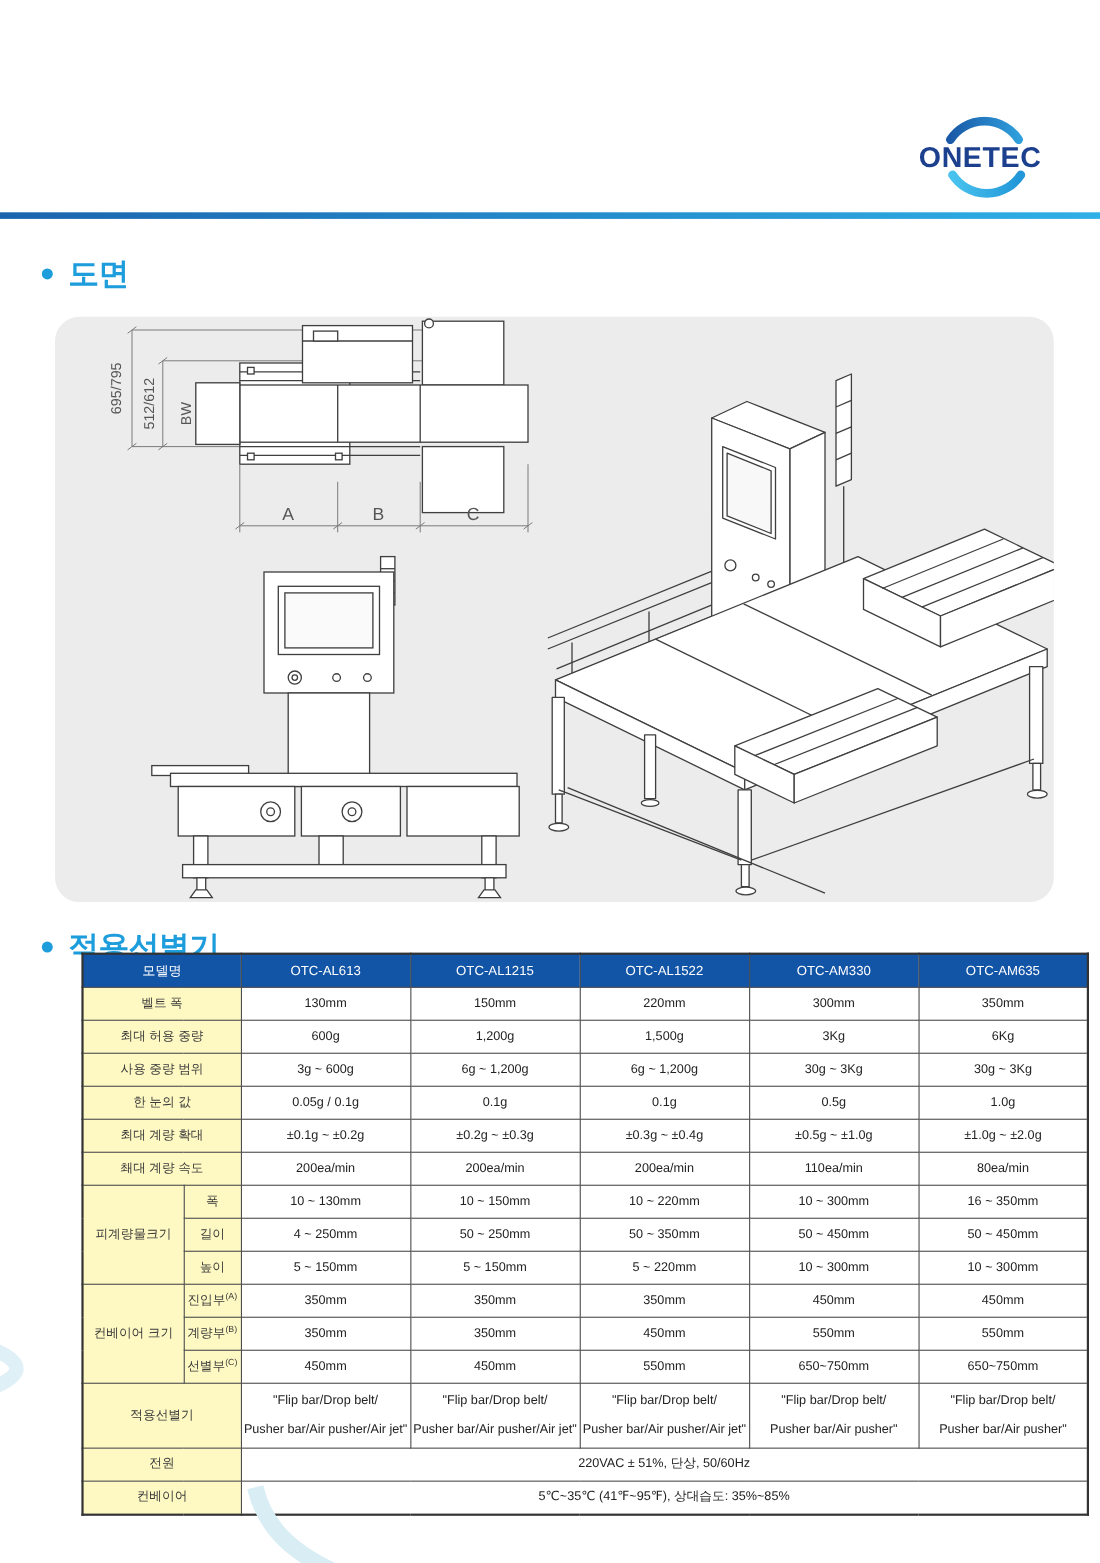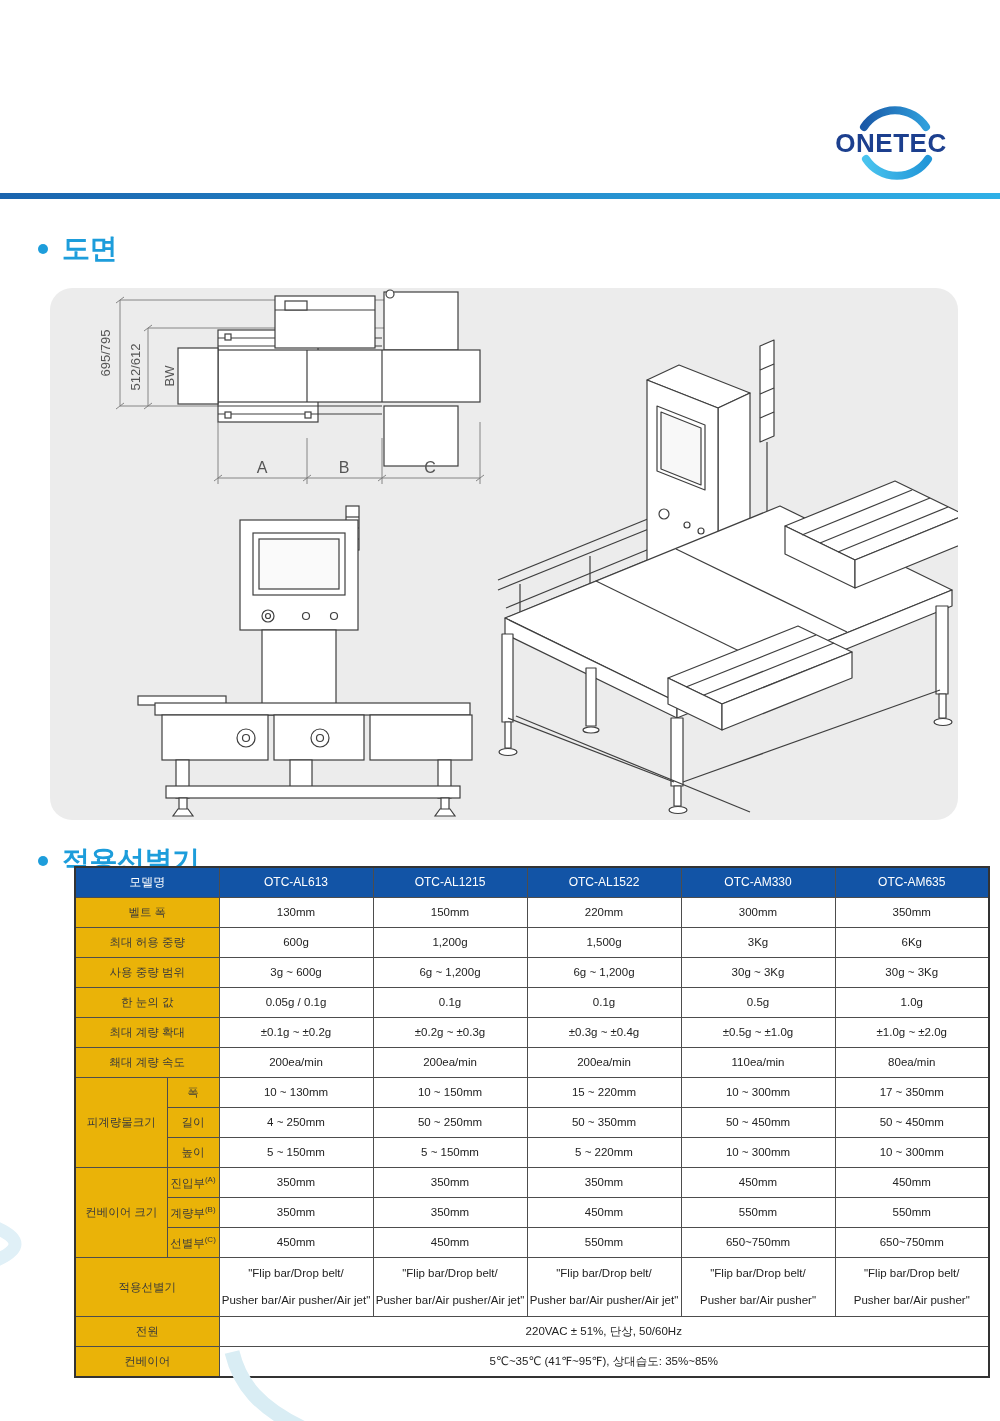--- a/index.html
+++ b/index.html
@@ -23,21 +23,21 @@
   .panel{position:absolute;left:50px;top:288px;width:908px;height:532px;
     background:#ececec;border-radius:22px;}
   .panel svg{display:block;}
   
   .spec-wrap{position:absolute;left:42px;top:866px;width:762px;margin-left:32px;}
   table.spec{border-collapse:collapse;width:916px;table-layout:fixed;
     border:2px solid #333;font-size:11.5px;}
   table.spec td,table.spec th{border:1px solid #4d4d4d;text-align:center;
     vertical-align:middle;padding:0 2px;height:29px;line-height:1.25;}
   th.hdr{background:#1254a6;color:#ffffff;font-weight:normal;font-size:12px;height:30px;}
-  td.lbl{background:#eab308;color:#3a3a3a;}
+  td.lbl{background:#fef9c3;color:#3a3a3a;}
   td.val{background:#ffffff;color:#222222;}
   tr.tall td{height:58px;}
   td.sorter div{line-height:1.1;}
   td.sorter .l1{margin-bottom:14px;}
   td.lbl sup{font-size:8px;}
   
   .deco{position:absolute;left:0;top:1200px;width:520px;height:221px;pointer-events:none;}
 </style>
 </head>
 <body>
@@ -306,23 +306,23 @@
       <td class="val">200ea/min</td>
       <td class="val">110ea/min</td>
       <td class="val">80ea/min</td>
     </tr>
 
     <tr>
       <td class="lbl" rowspan="3">피계량물크기</td>
       <td class="lbl">폭</td>
       <td class="val">10 ~ 130mm</td>
       <td class="val">10 ~ 150mm</td>
-      <td class="val">15 ~ 220mm</td>
+      <td class="val">10 ~ 220mm</td>
       <td class="val">10 ~ 300mm</td>
-      <td class="val">17 ~ 350mm</td>
+      <td class="val">16 ~ 350mm</td>
     </tr>
     <tr>
       <td class="lbl">길이</td>
       <td class="val">4 ~ 250mm</td>
       <td class="val">50 ~ 250mm</td>
       <td class="val">50 ~ 350mm</td>
       <td class="val">50 ~ 450mm</td>
       <td class="val">50 ~ 450mm</td>
     </tr>
     <tr>

